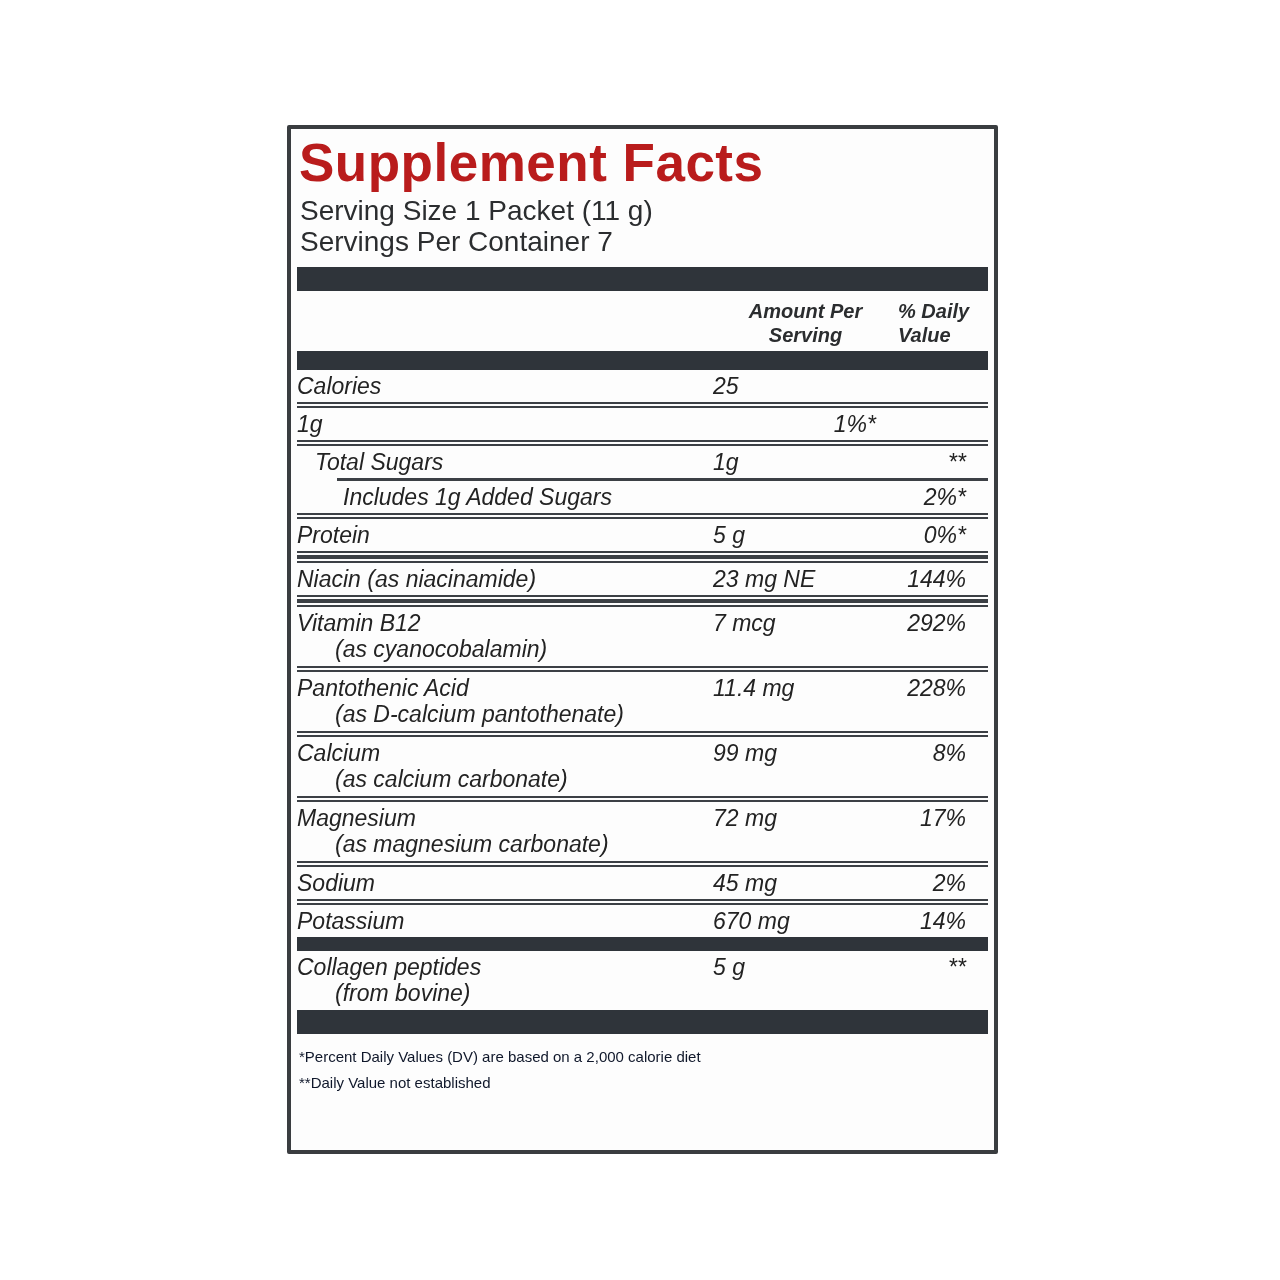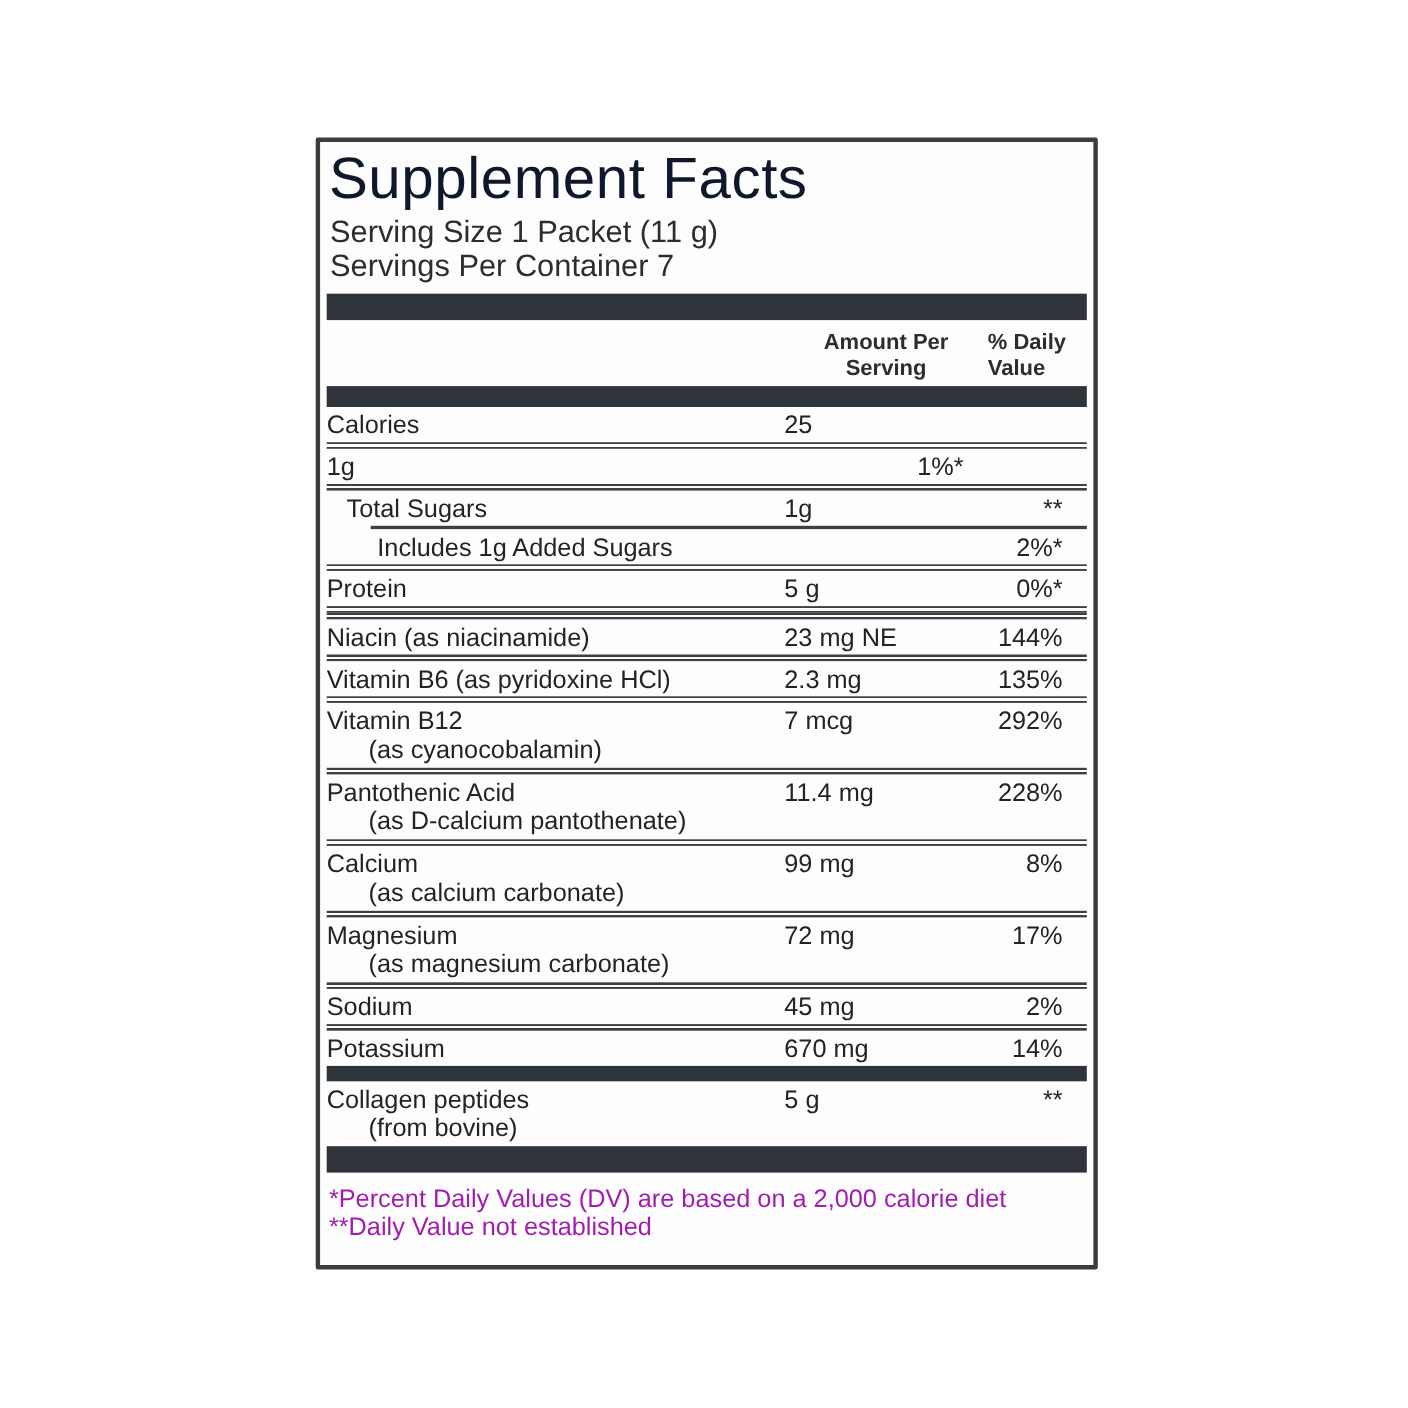--- a/index.html
+++ b/index.html
@@ -27,23 +27,23 @@
     box-sizing: border-box;
     border: 4px solid #3a3d40;
     border-radius: 2px;
     background: #fdfdfd;
     padding: 0 6px;
     color: #232323;
     overflow: hidden;
   }
   .title {
     font-size: 53px;
-    font-weight: normal;
+    font-weight: bold;
     letter-spacing: 0.5px;
-    color: #0f172a;
+    color: #b91c1c;
     line-height: 56px;
     margin: 6px 0 0 2px;
     white-space: nowrap;
   }
   .serving-line {
     font-size: 28px;
     line-height: 31px;
     color: #2b2d2f;
     margin-left: 3px;
   }
@@ -53,20 +53,21 @@
     width: 100%;
   }
   .bar-1 { height: 24px; }
   .bar-2 { height: 19px; }
   .bar-3 { height: 14px; }
   .bar-4 { height: 24px; }
   .grid {
     display: grid;
     grid-template-columns: 1fr 185px 90px;
     align-items: start;
+    font-style: italic;
   }
   .colheads {
     padding: 8px 0 4px 0;
     font-weight: bold;
     font-size: 20px;
     line-height: 24px;
     color: #2b2d2f;
   }
   .amt-head { text-align: center; }
   .dv-head  { }
@@ -89,23 +90,23 @@
     height: 6px;
     background: linear-gradient(to bottom, #3c4045 0px, #3c4045 2px, transparent 2px, transparent 4px, #3c4045 4px, #3c4045 6px);
   }
   .sep.single {
     height: 3px;
     background: #3c4045;
   }
   .sep.ind { margin-left: 40px; }
   .footnotes {
     padding: 10px 0 0 2px;
-    font-size: 23px;
+    font-size: 15px;
     line-height: 26px;
-    color: #a21caf;
+    color: #0f172a;
   }
 </style>
 </head>
 <body>
 
 <div class="page">
   <div class="panel">
 
     <div class="title">Supplement Facts</div>
 
@@ -166,25 +167,20 @@
 
     <div class="sep"></div>
 
     <div class="grid row">
       <div class="name-cell">Niacin (as niacinamide)</div>
       <div class="amt-cell">23 mg NE</div>
       <div class="dv-cell">144%</div>
     </div>
     <div class="sep"></div>
 
-    <div class="grid row">
-      <div class="name-cell">Vitamin B6 (as pyridoxine HCl)</div>
-      <div class="amt-cell">2.3 mg</div>
-      <div class="dv-cell">135%</div>
-    </div>
     <div class="sep"></div>
 
     <div class="grid row">
       <div class="name-cell">
         <span>Vitamin B12</span>
         <span class="name-sub">(as cyanocobalamin)</span>
       </div>
       <div class="amt-cell">7 mcg</div>
       <div class="dv-cell">292%</div>
     </div>

